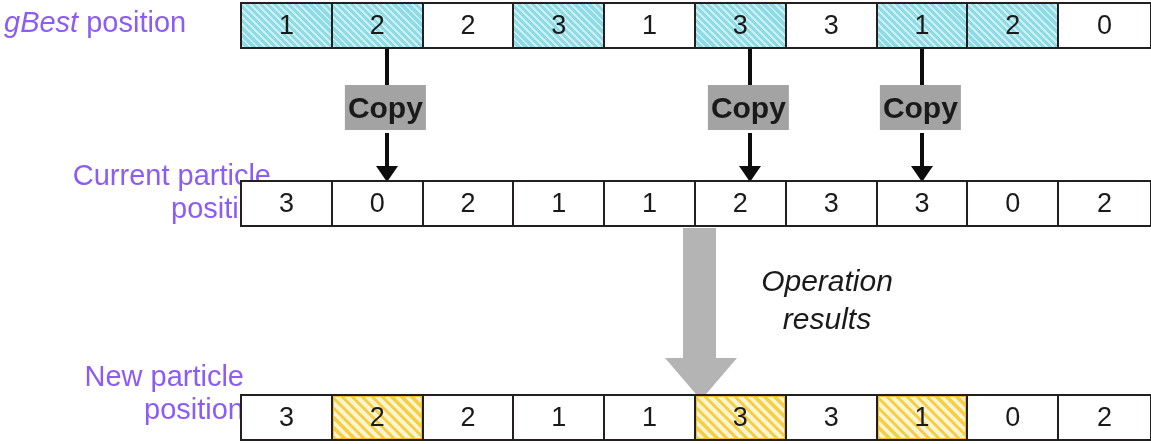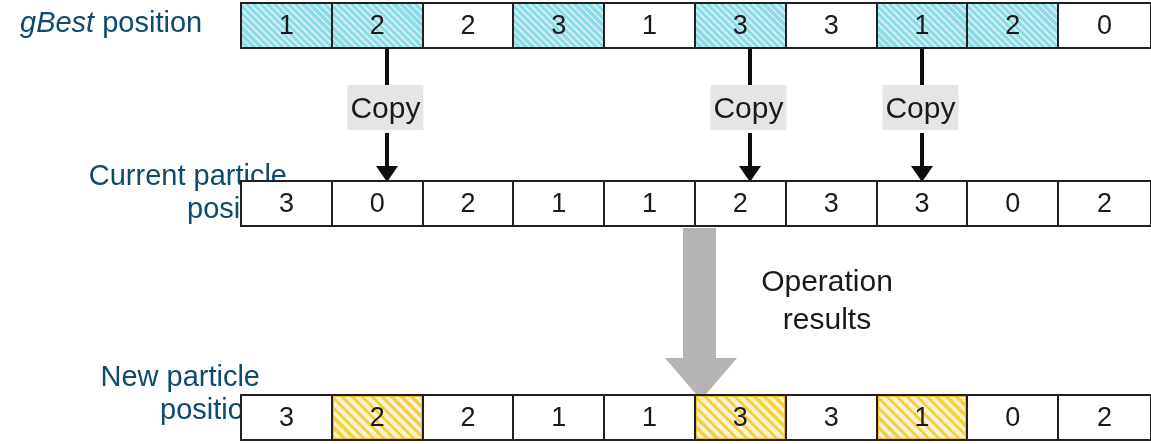--- a/index.html
+++ b/index.html
@@ -17,23 +17,22 @@
     height: 444px;
     background: #ffffff;
     overflow: hidden;
   }
 
   
   .row-label {
     position: absolute;
     font-size: 29px;
     line-height: 33px;
-    color: #0c4a6e;
+    color: #8b5cf6;
     white-space: pre;
-    margin-left: 16px;
   }
   .row-label.right {
     text-align: right;
   }
   .lbl-gbest {
     left: 4px;
     top: 6px;
     font-size: 29px;
   }
   .lbl-gbest .ital {
@@ -144,22 +143,23 @@
   }
   .copy-text {
     position: absolute;
     top: 36px;
     left: 50%;
     transform: translateX(-52%);
     font-size: 30px;
     line-height: 45px;
     white-space: nowrap;
     color: #1a1a1a;
-    background: #e5e5e5;
+    background: #a3a3a3;
     padding: 0 3px;
+    font-weight: bold;
   }
 
   
   .op-arrow {
     position: absolute;
     left: 665px;
     top: 228px;
     width: 72px;
     height: 170px;
   }
@@ -184,20 +184,21 @@
   .op-text {
     position: absolute;
     left: 722px;
     top: 262px;
     width: 210px;
     text-align: center;
     font-size: 30px;
     line-height: 38px;
     color: #1a1a1a;
     white-space: pre-line;
+    font-style: italic;
   }
 </style>
 </head>
 <body>
 
 <div id="diagram">
 
   <div class="row-label lbl-gbest"><span class="ital">gBest</span><span> position</span></div>
 
   <div class="row-label right lbl-current">Current particle

